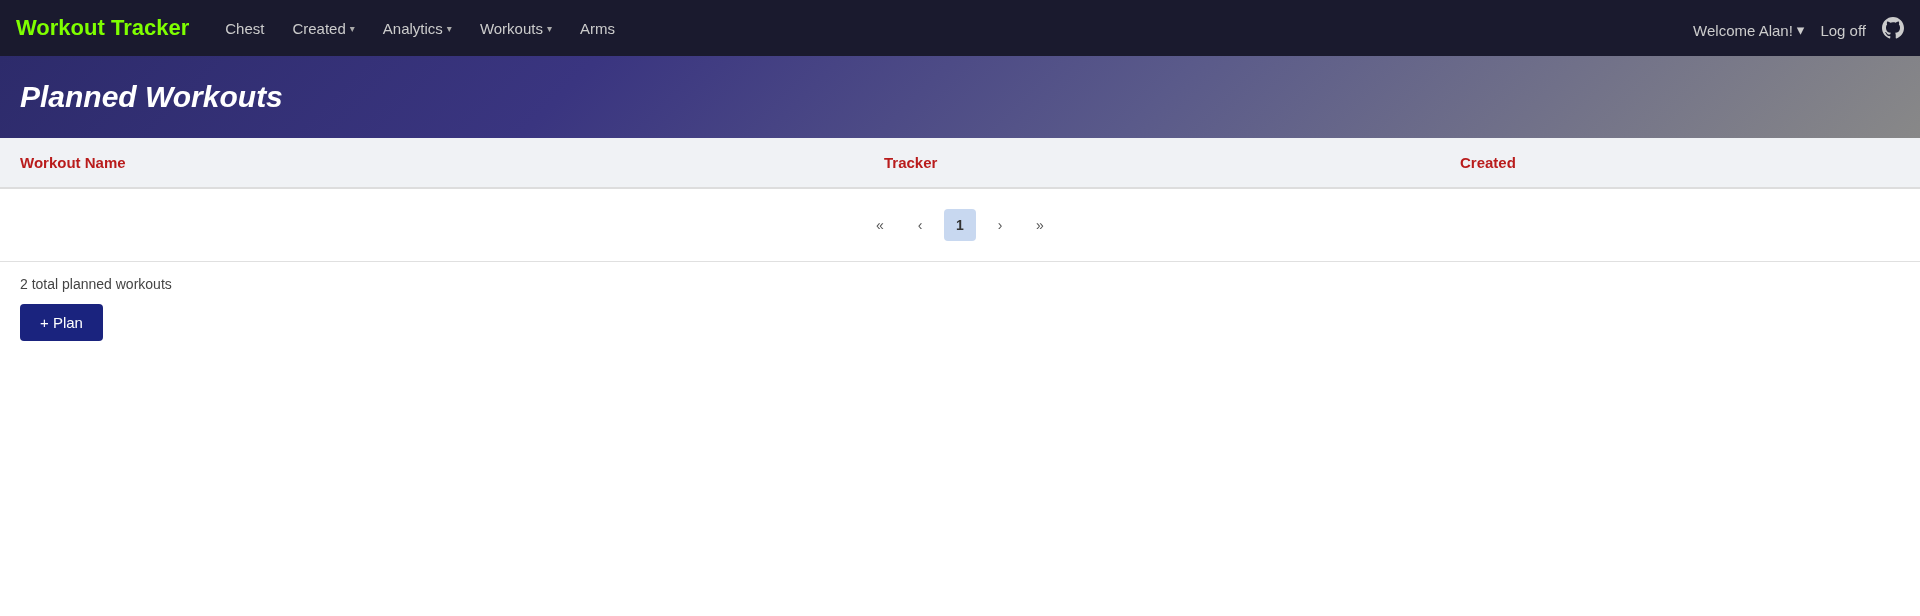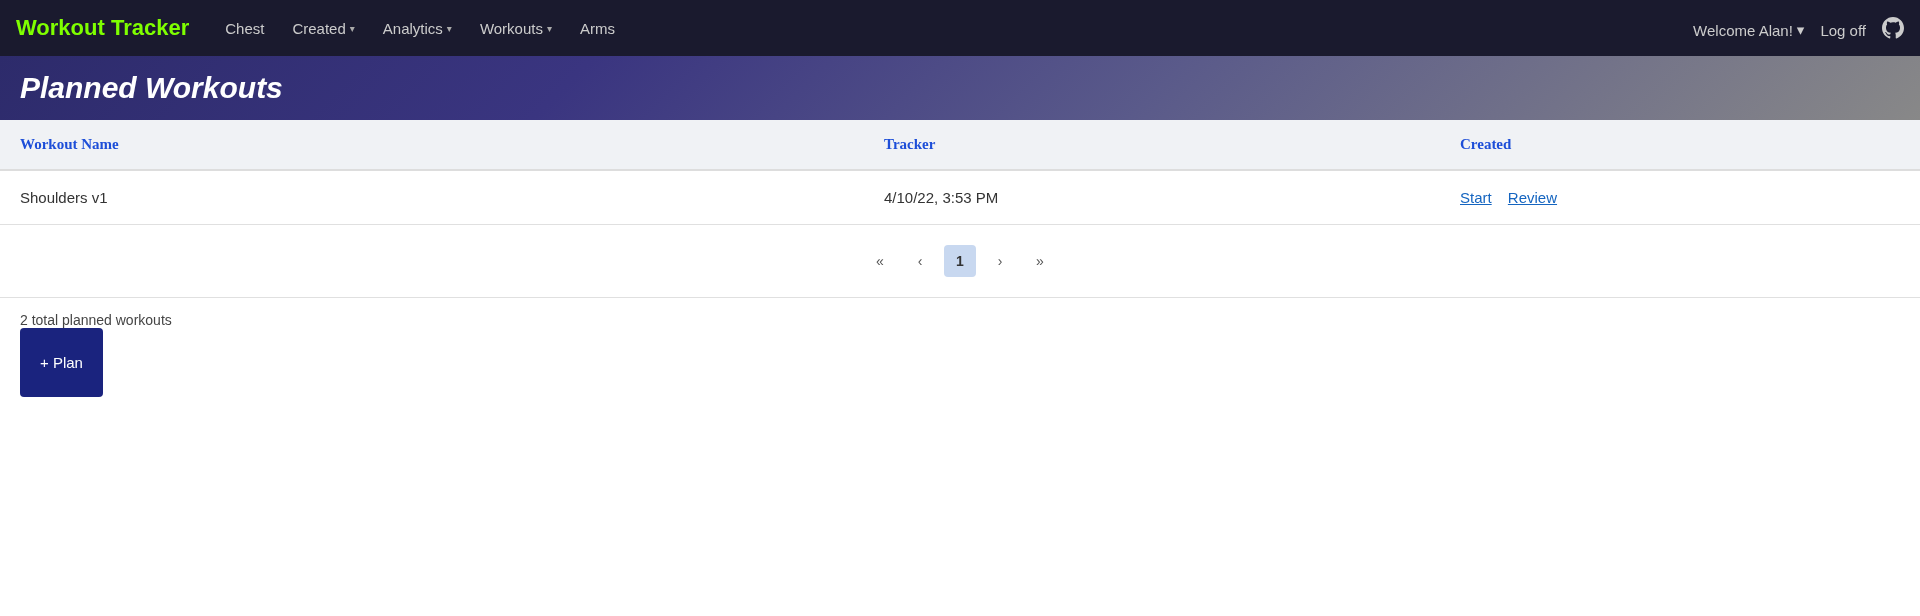--- a/index.html
+++ b/index.html
@@ -58,21 +58,21 @@
     }
     .github-icon {
       width: 22px;
       height: 22px;
       fill: #ccc;
     }
 
     
     .page-header {
       background: linear-gradient(135deg, #2d2b6b 0%, #3a3580 30%, #5a5a8a 60%, #888 100%);
-      padding: 15px 20px;
+      padding: 24px 20px;
     }
     .page-header h1 {
       color: #fff;
       font-size: 30px;
       font-style: italic;
       font-weight: bold;
     }
 
     
     .main-content {
@@ -86,22 +86,21 @@
     }
     .workout-table thead tr {
       background: #f0f2f5;
       border-bottom: 2px solid #ddd;
     }
     .workout-table thead th {
       text-align: left;
       padding: 16px 20px;
       font-size: 15px;
       font-weight: 600;
-      color: #1d4ed8;
-      font-family: Liberation Serif, serif;
+      color: #b91c1c;
     }
     .workout-table tbody tr {
       border-bottom: 1px solid #e0e0e0;
     }
     .workout-table tbody td {
       padding: 18px 20px;
       font-size: 15px;
       color: #333;
     }
     .col-name { width: 45%; }
@@ -146,26 +145,27 @@
     }
     .page-btn:disabled { color: #bbb; cursor: default; }
 
     
     .table-footer {
       padding: 14px 20px 8px 20px;
     }
     .total-label {
       font-size: 14px;
       color: #444;
+      margin-bottom: 12px;
     }
     .plan-btn {
       background: #1a237e;
       color: #fff;
       border: none;
-      padding: 26px 20px;
+      padding: 10px 20px;
       font-size: 15px;
       border-radius: 4px;
       cursor: pointer;
       display: inline-flex;
       align-items: center;
       gap: 6px;
     }
   </style>
 </head>
 <body>
@@ -215,28 +215,20 @@
 <div class="main-content">
   <table class="workout-table">
     <thead>
       <tr>
         <th class="col-name">Workout Name</th>
         <th class="col-created">Tracker</th>
         <th class="col-actions">Created</th>
       </tr>
     </thead>
     <tbody id="table-body">
-    <tr>
-      <td class="col-name">Shoulders v1</td>
-      <td class="col-created">4/10/22, 3:53 PM</td>
-      <td class="col-actions">
-        <span class="action-link">Start</span>
-        <span class="action-link">Review</span>
-      </td>
-    </tr>
       </tbody>
   </table>
 
   <div class="pagination">
     <button class="page-btn">«</button>
     <button class="page-btn">‹</button>
     <button class="page-btn active">1</button>
     <button class="page-btn">›</button>
     <button class="page-btn">»</button>
   </div>

